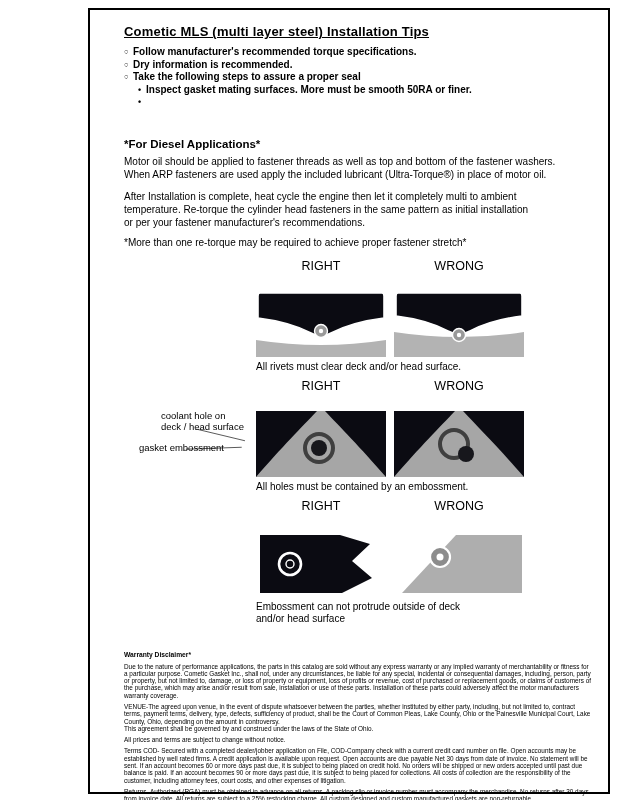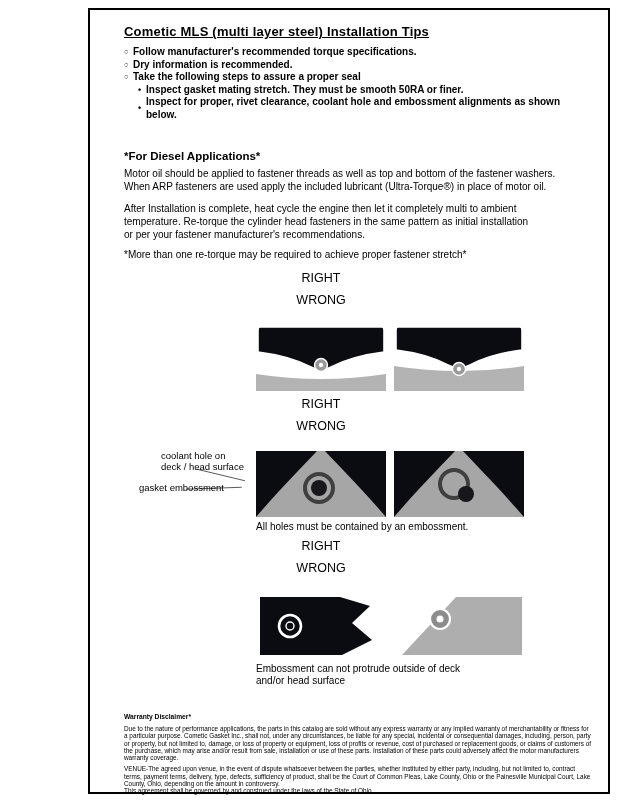--- a/index.html
+++ b/index.html
@@ -17,21 +17,21 @@
   .bullet-dot::before { content:"•"; }
   .sub-tips { margin-left:14px; }
 
   .section-heading { font-size:11.5px; font-weight:bold; margin-top:29px; }
   .para { font-size:10px; line-height:13px; margin-top:5px; white-space:pre-line; max-width:460px; }
   .para-heat { margin-top:9px; }
   .note { margin-top:7px; }
 
   .fig-block { position:relative; width:268px; margin-left:132px; margin-top:6px; }
   .fig-1 { margin-top:10px; }
-  .fig-headers { display:flex; gap:8px;flex-direction:column; }
+  .fig-headers { display:flex; gap:8px; }
   .fig-headers span { width:130px; text-align:center; font-size:12.5px; line-height:14px; }
   .fig-media { position:relative; display:flex; gap:8px; margin-top:18px; }
   .fig-media svg { width:130px; height:66px; display:block; }
   .fig-caption { font-size:10px; line-height:12px; margin-top:4px; white-space:pre-line; }
 
   .callout { position:absolute; font-size:9.5px; line-height:11px; white-space:pre-line; }
   .callout-hole { left:-95px; top:-1px; }
   .callout-emboss { left:-117px; top:31px; }
   .callout-lines { position:absolute; left:-130px; top:0; width:200px; height:66px; pointer-events:none; }
 
@@ -58,25 +58,24 @@
         <span class="bullet-circle"></span>
         <span>Dry information is recommended.</span>
       </div>
       <div class="tip-row">
         <span class="bullet-circle"></span>
         <span>Take the following steps to assure a proper seal</span>
       </div>
       <div class="sub-tips">
         <div class="tip-row">
           <span class="bullet-dot"></span>
-          <span>Inspect gasket mating stretch.  They must be smooth 50RA or finer.</span>
+          <span>Inspect gasket mating surfaces.  More must be smooth 50RA or finer.</span>
         </div>
         <div class="tip-row">
           <span class="bullet-dot"></span>
-          <span>Inspect for proper, rivet clearance, coolant hole and embossment alignments as shown below.</span>
         </div>
       </div>
     </div>
 
     <h2 class="section-heading">*For Diesel Applications*</h2>
     <p class="para">Motor oil should be applied to fastener threads as well as top and bottom of the fastener washers.
 When ARP fasteners are used apply the included lubricant (Ultra-Torque®) in place of motor oil.</p>
     <p class="para para-heat">After Installation is complete, heat cycle the engine then let it completely multi to ambient
 temperature. Re-torque the cylinder head fasteners in the same pattern as initial installation
 or per your fastener manufacturer's recommendations.</p>
@@ -94,20 +93,21 @@
           <circle cx="65" cy="40" r="6.5" fill="#999999" stroke="#ffffff" stroke-width="1.4"></circle>
           <circle cx="65" cy="40" r="2.2" fill="#ffffff"></circle>
         </svg>
         <svg viewBox="0 0 130 66">
           <path d="M0,41 Q65,51 130,41 L130,66 L0,66 Z" fill="#b3b3b3"></path>
           <path d="M4,2 H126 Q128,2 128,5 V25 Q96,29 76,40 Q65,46 54,40 Q34,29 2,25 V5 Q2,2 4,2 Z" fill="#0b0b12" stroke="#ffffff" stroke-width="1.6"></path>
           <circle cx="65" cy="44" r="6.5" fill="#999999" stroke="#ffffff" stroke-width="1.4"></circle>
           <circle cx="65" cy="44" r="2.2" fill="#ffffff"></circle>
         </svg>
       </div>
+      <div class="fig-caption">All rivets must clear deck and/or head surface.</div>
     </div>
 
     <div class="fig-block">
       <div class="fig-headers">
         <span>RIGHT</span>
         <span>WRONG</span>
       </div>
       <div class="fig-media">
         <svg viewBox="0 0 130 66">
           <rect x="0" y="0" width="130" height="66" fill="#0b0b12"></rect>

